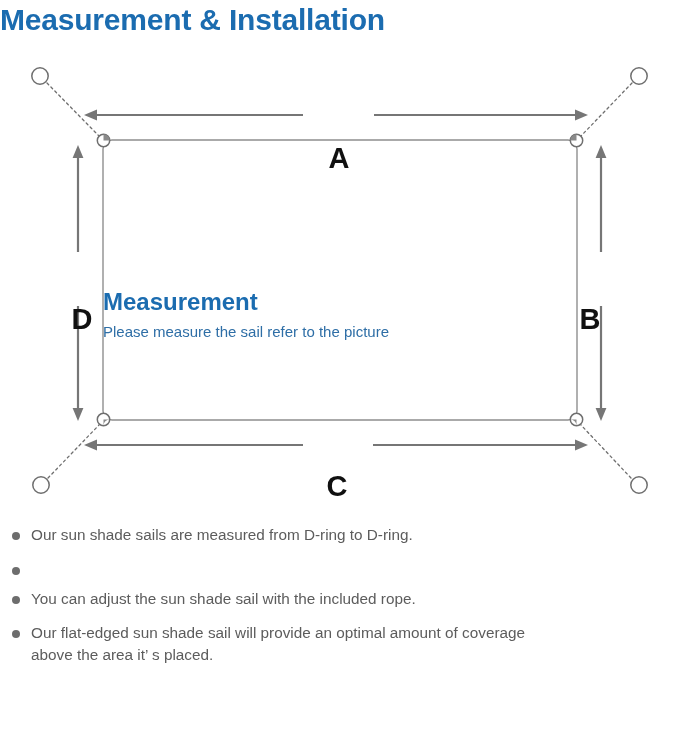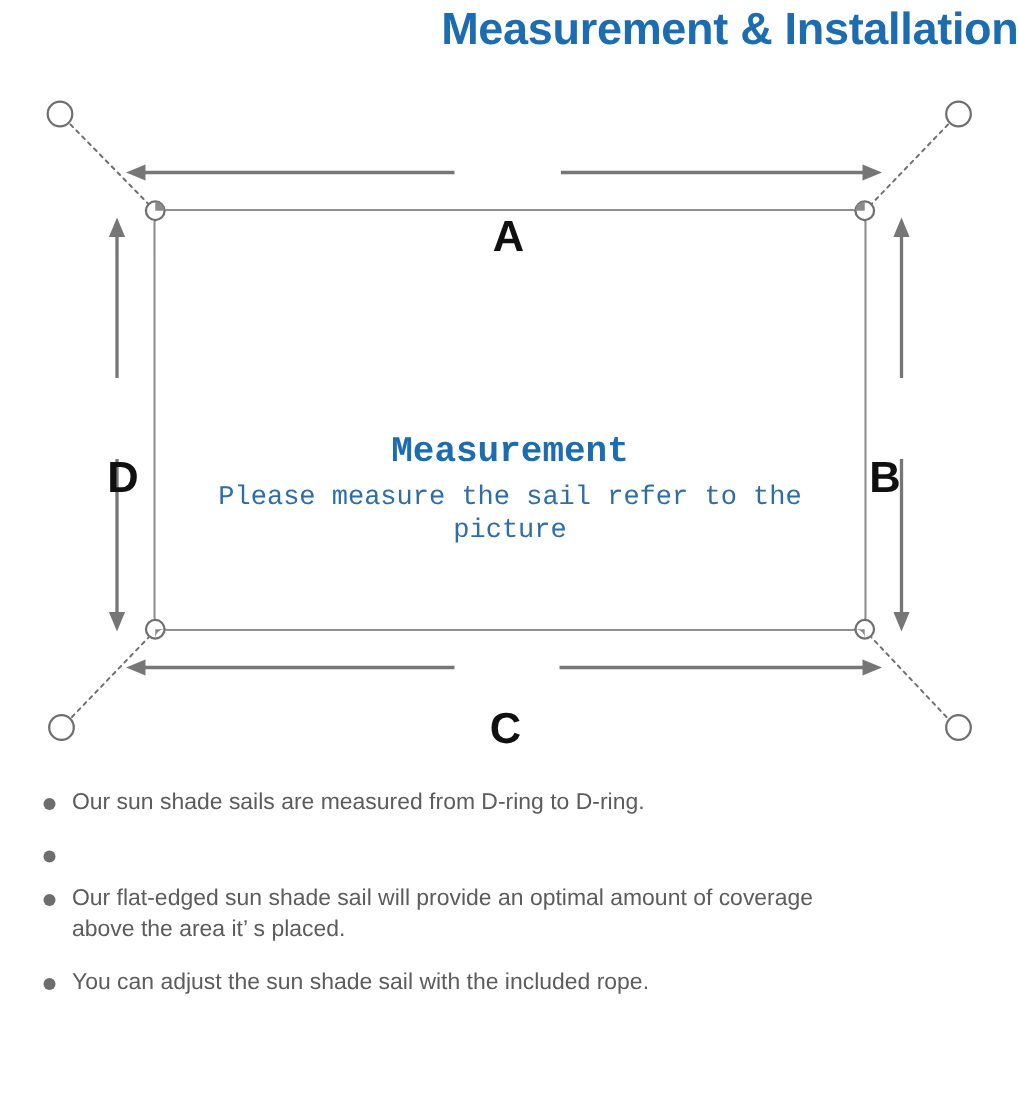--- a/index.html
+++ b/index.html
@@ -18,53 +18,52 @@
   #page {
     position: relative;
     width: 679px;
     height: 739px;
   }
   .title {
     position: absolute;
     top: 0px;
     left: 0;
     width: 679px;
-    text-align: right;
+    text-align: left;
     font-size: 30px;
     font-weight: bold;
     color: #1b6cb0;
     letter-spacing: -0.2px;
     line-height: 40px;
     white-space: nowrap;
   }
   #diagram {
     position: absolute;
     top: 44px;
     left: 0;
     width: 679px;
     height: 480px;
   }
   .center-label {
     position: absolute;
     left: 103px;
     width: 474px;
-    text-align: center;
+    text-align: left;
     pointer-events: none;
-    font-family: Liberation Mono, monospace;
   }
   .center-title {
     top: 243px;
     font-size: 24px;
     font-weight: bold;
     color: #1b6cb0;
     line-height: 30px;
   }
   .center-sub {
     top: 277px;
-    font-size: 18px;
+    font-size: 15px;
     color: #2e6ea6;
     line-height: 22px;
   }
   .dimlabel {
     position: absolute;
     font-family: "Liberation Sans", sans-serif;
     font-weight: bold;
     font-size: 29px;
     color: #101010;
     line-height: 32px;
@@ -73,21 +72,20 @@
   #label-A { left: 309px; top: 98px; width: 60px; }
   #label-C { left: 307px; top: 426px; width: 60px; }
   #label-B { left: 566px; top: 259px; width: 48px; }
   #label-D { left: 58px; top: 259px; width: 48px; }
 
   #bullets {
     position: absolute;
     top: 524px;
     left: 0;
     width: 549px;
-    padding-left: 17px;
   }
   .bullet-row {
     position: relative;
     display: flex;
     align-items: flex-start;
     padding: 0 10px 0 12px;
     margin-bottom: 13px;
   }
   .bullet-dot {
     flex: 0 0 auto;
@@ -183,21 +181,21 @@
   <div id="bullets">
     <div class="bullet-row">
       <span class="bullet-dot"></span>
       <span class="bullet-text">Our sun shade sails are measured from D-ring to D-ring.</span>
     </div>
     <div class="bullet-row">
       <span class="bullet-dot"></span>
     </div>
     <div class="bullet-row">
       <span class="bullet-dot"></span>
+      <span class="bullet-text">You can adjust the sun shade sail with the included rope.</span>
+    </div>
+    <div class="bullet-row">
+      <span class="bullet-dot"></span>
       <span class="bullet-text">Our flat-edged sun shade sail will provide an optimal amount of coverage above the area it’ s placed.</span>
     </div>
-    <div class="bullet-row">
-      <span class="bullet-dot"></span>
-      <span class="bullet-text">You can adjust the sun shade sail with the included rope.</span>
-    </div>
   </div>
 
 </div>
 
 </body></html>

